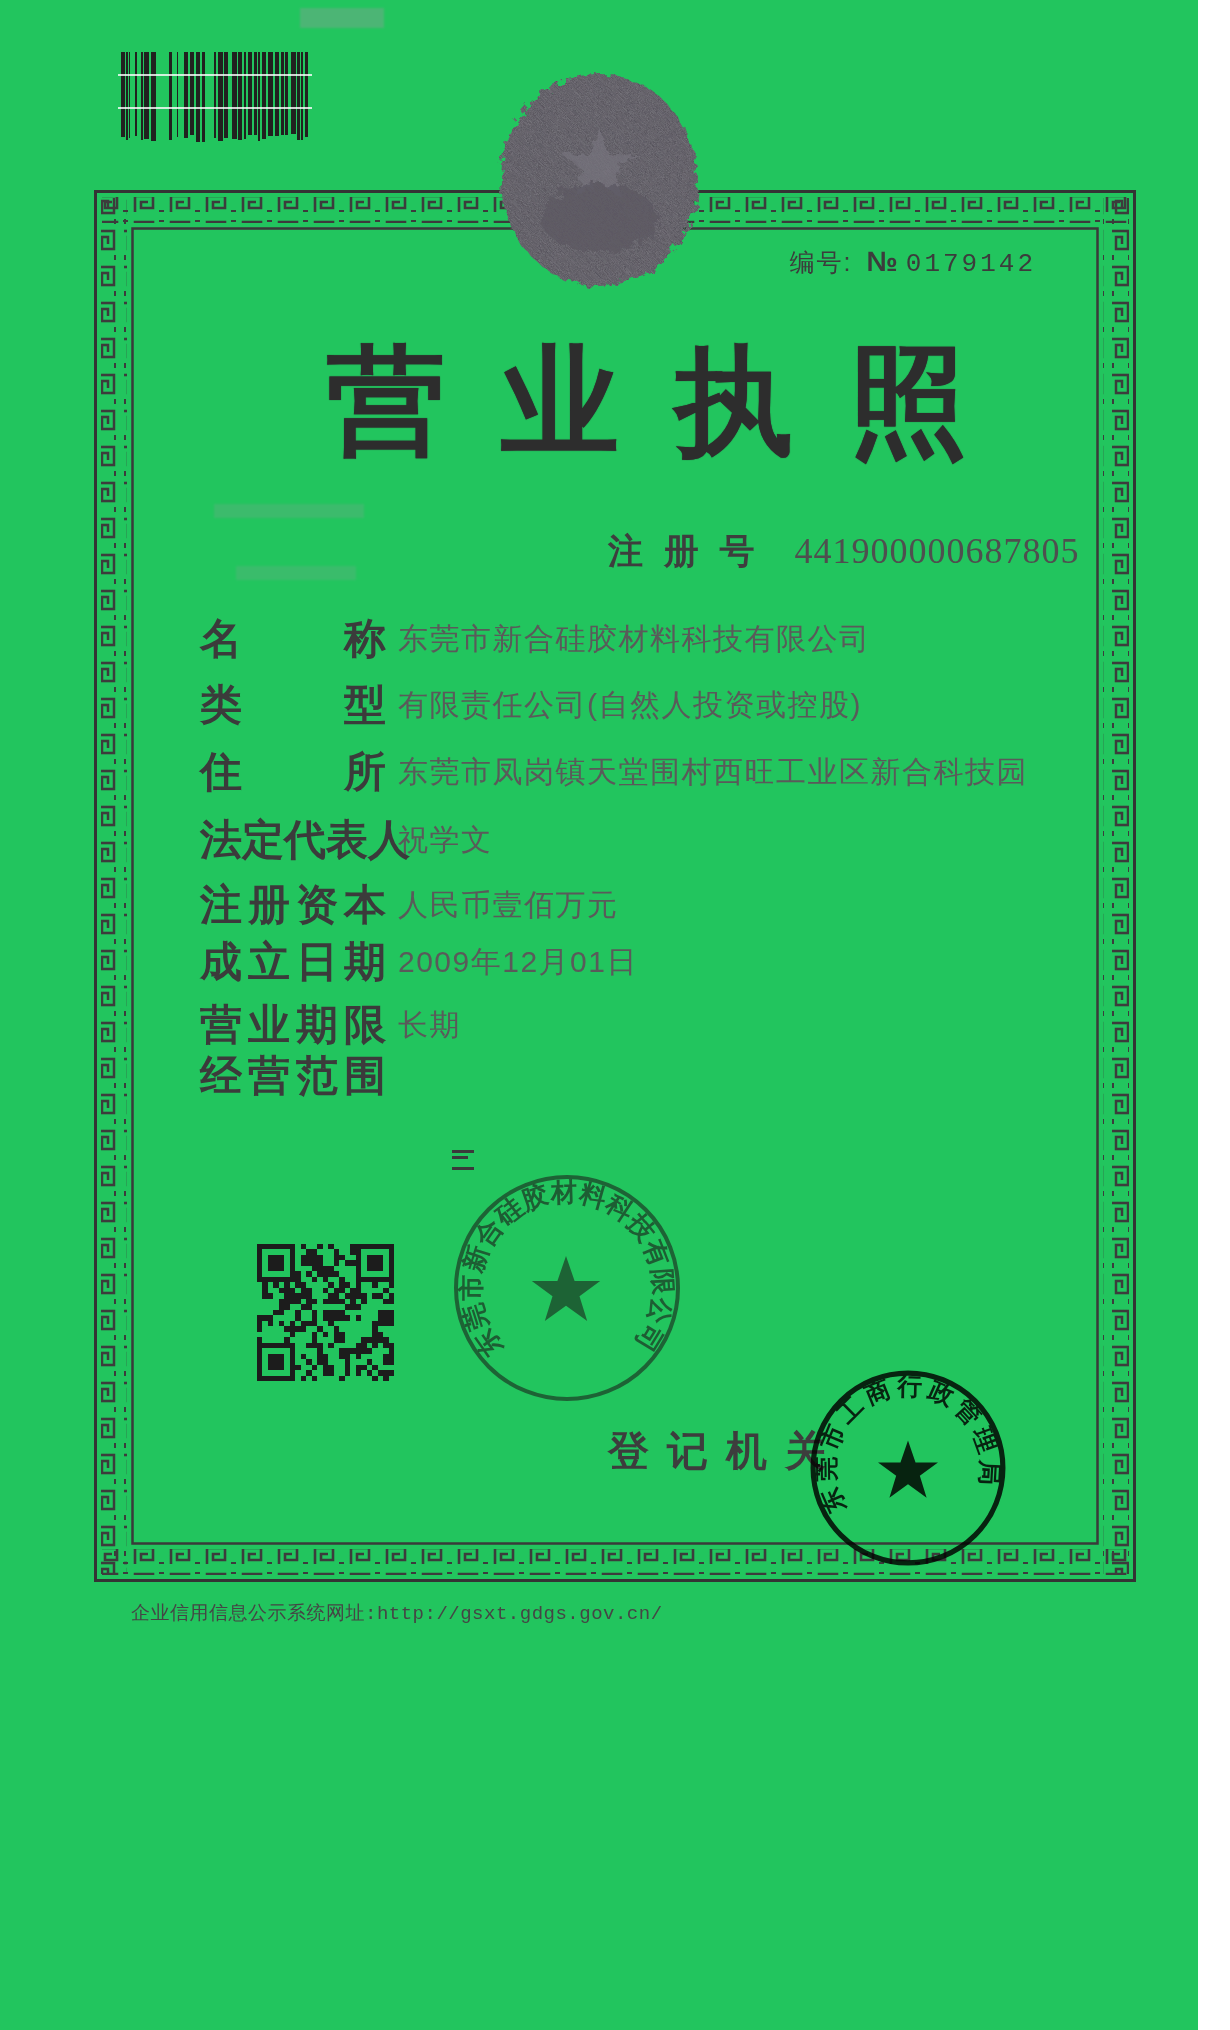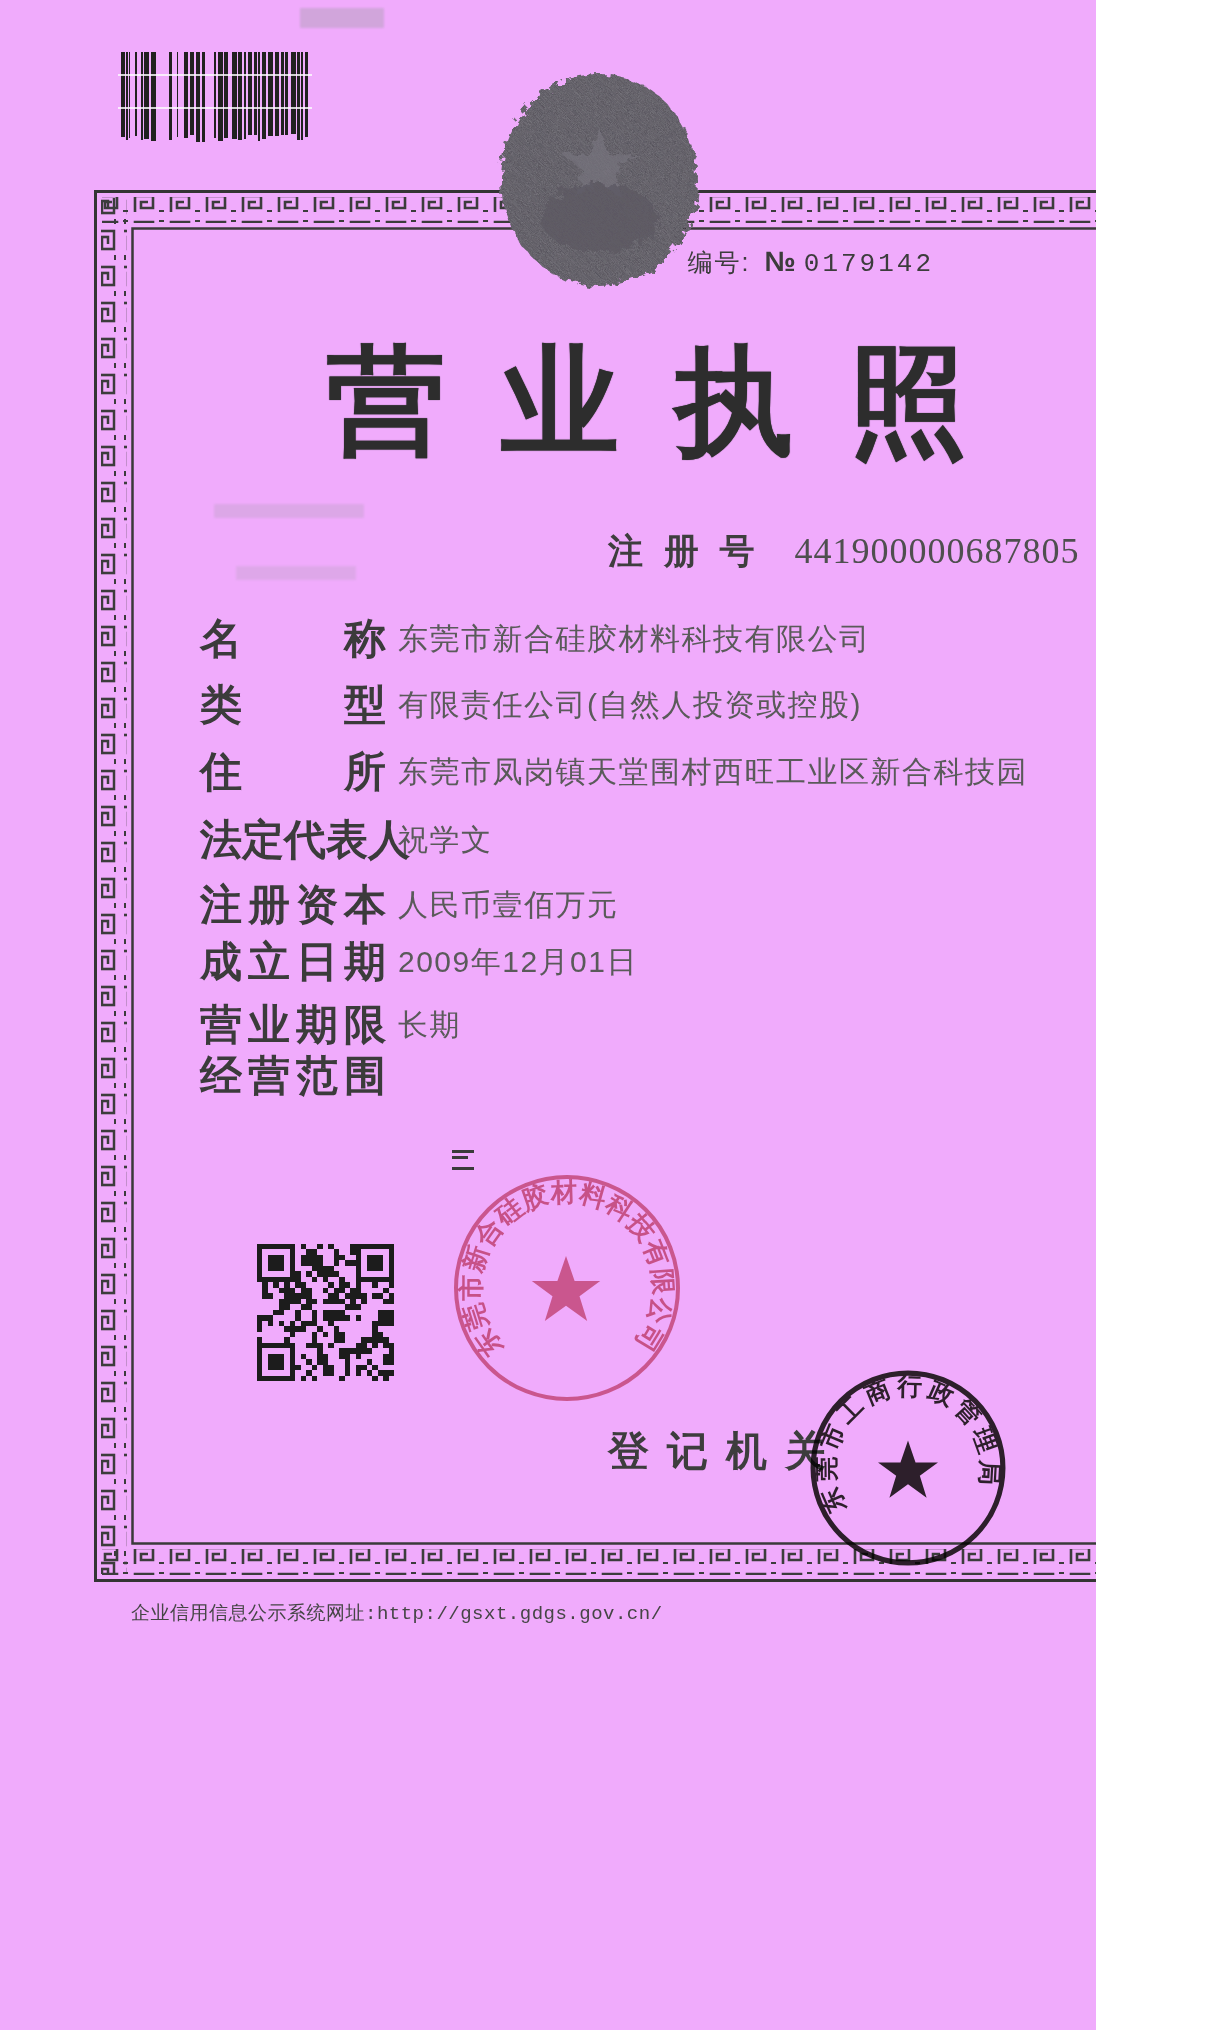--- a/index.html
+++ b/index.html
@@ -1,18 +1,18 @@
 <!DOCTYPE html>
 <html><head>
 <meta charset="utf-8">
 <style>
   html,body{margin:0;padding:0;background:#ffffff;}
   .page{
-    position:relative;width:1096px;height:2030px;overflow:hidden;
-    background:#f0abfc;
+    position:relative;width:1198px;height:2030px;overflow:hidden;
+    background:#22c55e;
     font-family:"Liberation Sans","DejaVu Sans",sans-serif;
     color:#4a4a4a;
   }
   
   .barcode{position:absolute;left:118px;top:52px;width:194px;height:90px;overflow:hidden;}
   .barcode .bar{position:absolute;top:0;background:#21211f;}
   .barcode .noise-line{position:absolute;left:0;width:100%;height:2px;background:#fdfdfc;opacity:.8;}
   .emblem{position:absolute;left:494px;top:68px;width:210px;height:226px;z-index:5;}
   .serial{
     position:absolute;right:162px;top:246px;z-index:6;

